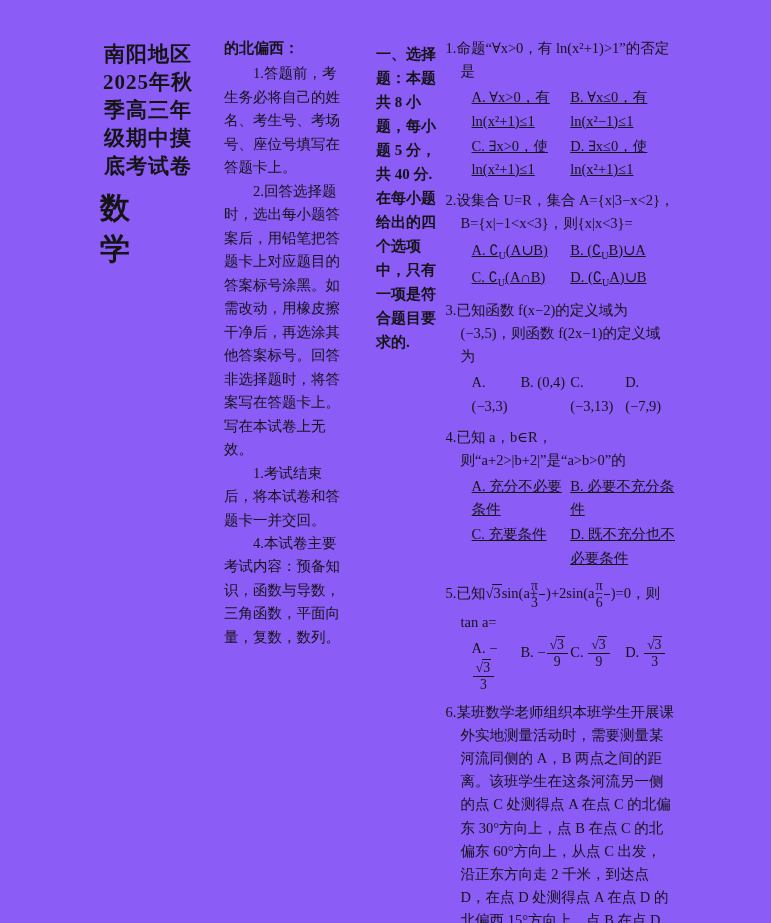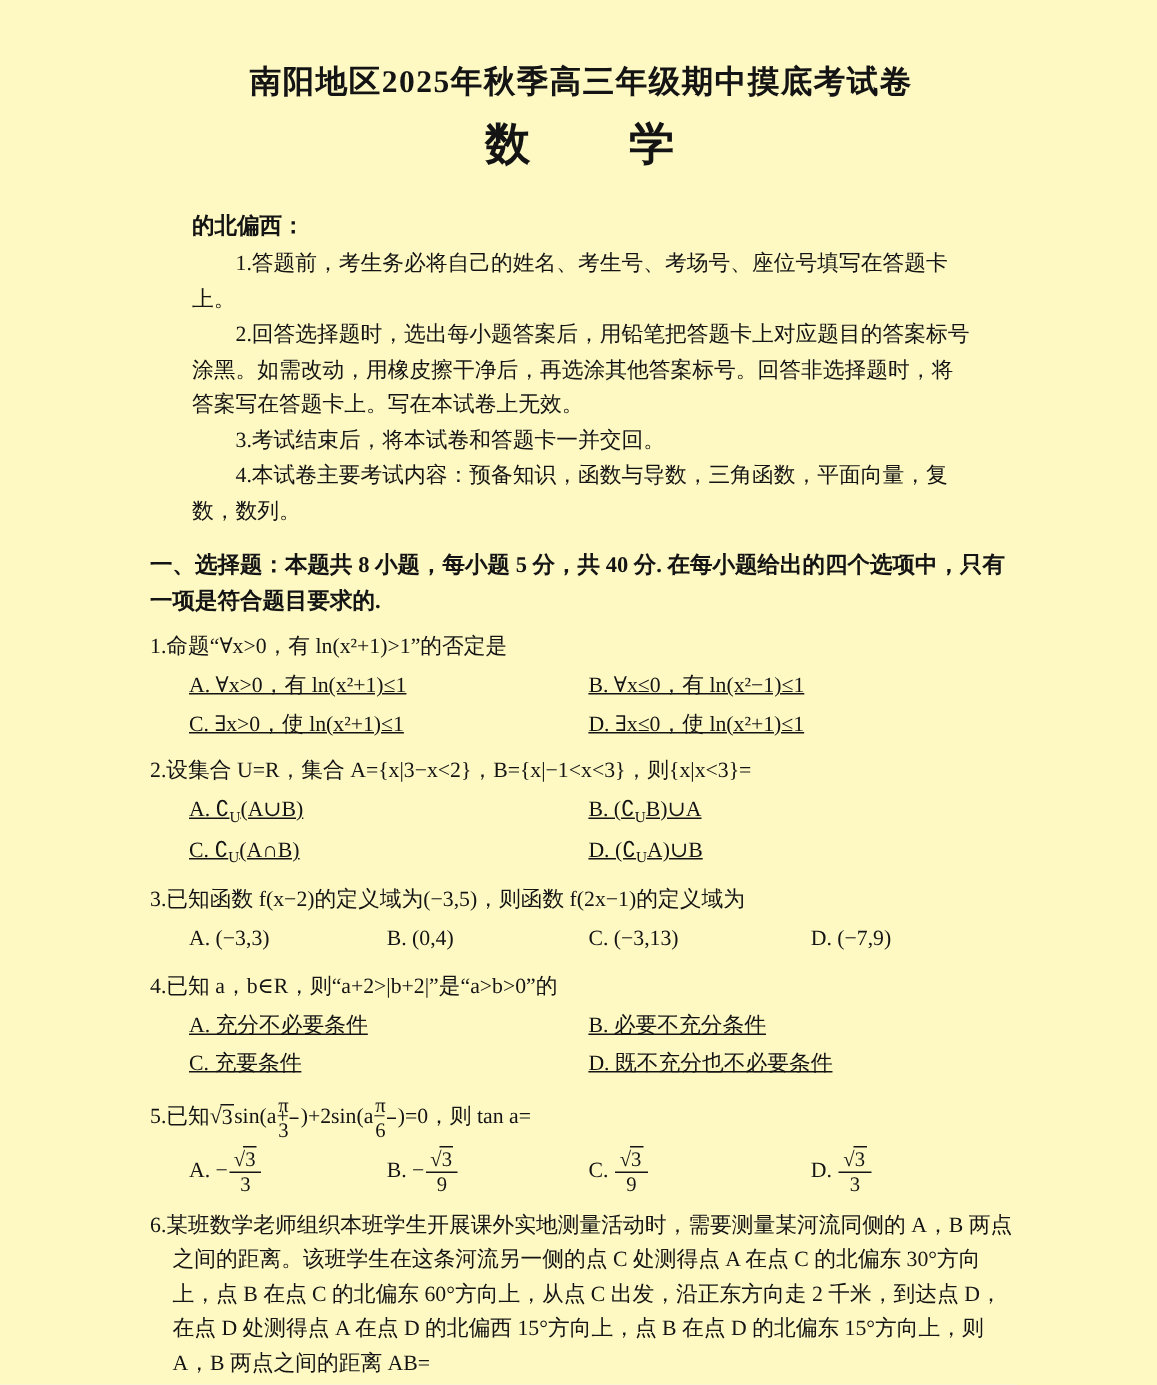--- a/index.html
+++ b/index.html
@@ -6,36 +6,35 @@
   html, body { margin: 0; padding: 0; }
   body {
     background: #f2f2f2;
     color: #141414;
     font-family: "Liberation Serif", "DejaVu Serif", serif;
   }
   .page {
     width: 771px;
     height: 923px;
     margin: 0 auto;
-    background: #fef9c3;
+    background: #8b5cf6;
     padding: 30px 96px 16px 100px;
     display: flex;
-    flex-direction: column;
   }
   .title {
     font-size: 21px;
     font-weight: bold;
     text-align: center;
     margin: 10px 0 0 0;
     letter-spacing: 1px;
   }
   .subject {
     font-size: 30px;
     font-weight: bold;
-    text-align: center;
+    text-align: left;
     margin: 8px 0 16px 0;
     letter-spacing: 2px;
   }
   .notice {
     margin: 6px 28px 0 28px;
     font-size: 14.5px;
     line-height: 1.62;
   }
   .notice-heading {
     font-weight: bold;
@@ -86,21 +85,21 @@
 
   <header>
     <h1 class="title">南阳地区2025年秋季高三年级期中摸底考试卷</h1>
     <h2 class="subject">数　　学</h2>
   </header>
 
   <section class="notice">
     <div class="notice-heading">的北偏西：</div>
     <div class="notice-item">1.答题前，考生务必将自己的姓名、考生号、考场号、座位号填写在答题卡上。</div>
     <div class="notice-item">2.回答选择题时，选出每小题答案后，用铅笔把答题卡上对应题目的答案标号涂黑。如需改动，用橡皮擦干净后，再选涂其他答案标号。回答非选择题时，将答案写在答题卡上。写在本试卷上无效。</div>
-    <div class="notice-item">3.考试结束后，将本试卷和答题卡一并交回。</div>
+    <div class="notice-item">1.考试结束后，将本试卷和答题卡一并交回。</div>
     <div class="notice-item">4.本试卷主要考试内容：预备知识，函数与导数，三角函数，平面向量，复数，数列。</div>
   </section>
 
   <div class="section-heading">一、选择题：本题共 8 小题，每小题 5 分，共 40 分. 在每小题给出的四个选项中，只有一项是符合题目要求的.</div>
 
   <main>
 
     <div class="question">
       <div class="stem">1.命题“∀x&gt;0，有 ln(x²+1)&gt;1”的否定是</div>
       <div class="opts opts2">

